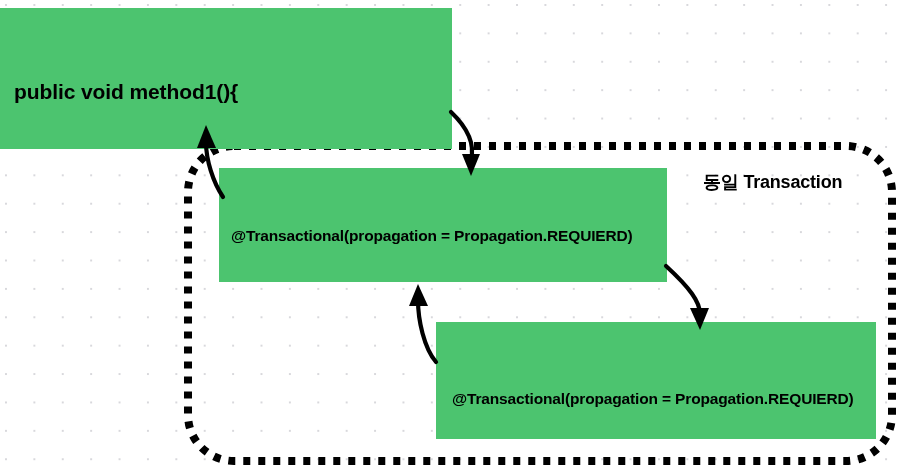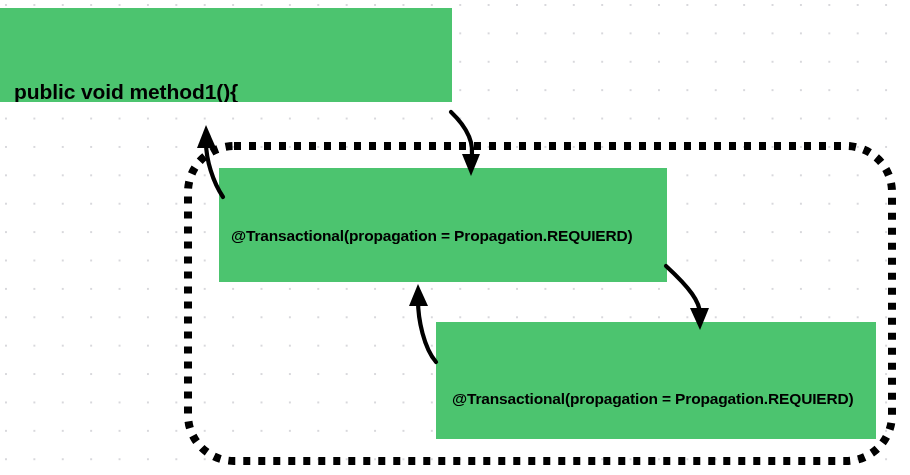--- a/index.html
+++ b/index.html
@@ -48,21 +48,21 @@
   }
   .code-box .code-line {
     display: block;
     white-space: pre;
   }
 
   #box-method1 {
     left: 0px;
     top: 8px;
     width: 452px;
-    height: 94px;
+    height: 141px;
     padding: 16px 0 0 14px;
     font-size: 21px;
     line-height: 27px;
     letter-spacing: -0.1px;
   }
 
   #box-method2 {
     left: 219px;
     top: 168px;
     width: 448px;
@@ -108,20 +108,21 @@
 </style>
 </head>
 <body>
 
 <div id="canvas">
 
   <svg id="tx-boundary-svg" class="tx-boundary" viewBox="0 0 712 323" width="712" height="323" xmlns="http://www.w3.org/2000/svg" style="position:absolute;left:184px;top:142px;">
     <rect x="4" y="4" width="704" height="315" rx="46" ry="46" fill="none" stroke="#000000" stroke-width="8" stroke-dasharray="7 8" stroke-linecap="butt"></rect>
   </svg>
 
+  <div id="tx-label">동일 Transaction</div>
 
   <div id="box-method1" class="code-box">
     <span class="code-line">public void method1(){</span>
     
     
     
   </div>
 
   <div id="box-method2" class="code-box">
     <span class="code-line">@Transactional(propagation = Propagation.REQUIERD)</span>

